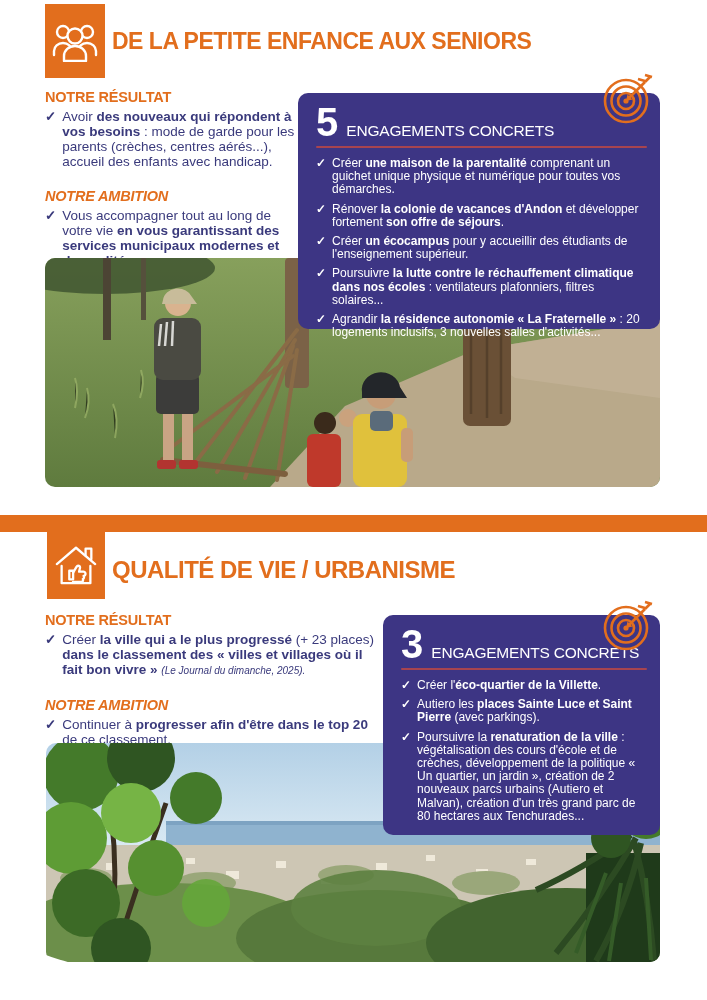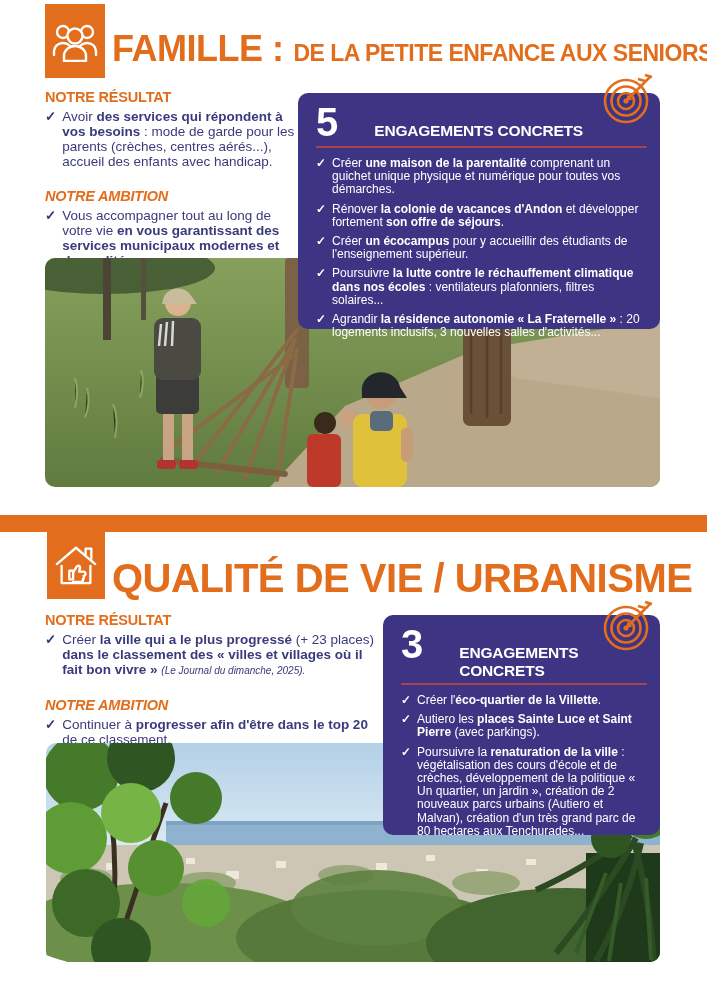--- a/index.html
+++ b/index.html
@@ -17,41 +17,41 @@
   }
   
   .icon-box{position:absolute;background:var(--orange);display:flex;align-items:center;justify-content:center;}
   .icon1{left:45px;top:4px;width:60px;height:74px;}
   .icon2{left:47px;top:531px;width:58px;height:68px;}
   .title-row{position:absolute;display:flex;align-items:baseline;gap:10px;white-space:nowrap;color:var(--orange);font-weight:bold;letter-spacing:-0.5px;}
   .title1{left:112px;top:28px;}
   .title2{left:112px;top:556px;}
   .t-main{font-size:36px;}
   .t-sub{font-size:23px;}
-  .t-main2{font-size:40px;}
+  .t-main2{font-size:24px;}
   
   .leftcol{position:absolute;color:var(--navy);font-size:13.5px;line-height:15px;}
   .lc1{left:45px;top:90px;width:253px;}
   .lc2{left:45px;top:613px;width:334px;}
   .leftcol h3{color:var(--orange);font-size:14.5px;letter-spacing:-0.2px;margin:0 0 4px 0;}
   .leftcol .amb{margin-top:20px;font-style:italic;}
   
   .check-item{display:flex;gap:6px;margin-bottom:6px;}
   .check-item .check{flex:0 0 auto;font-weight:bold;}
   .leftcol .check{color:var(--navy);}
   .b{font-weight:bold;}
   .i{font-style:italic;}
   .sm{font-size:10px;}
   
   .engbox{position:absolute;background:var(--purple);color:var(--white);border-radius:10px;padding:8px 13px 10px 18px;z-index:2;}
   .b1{left:298px;top:93px;width:362px;height:236px;}
   .b2{left:383px;top:615px;width:277px;height:220px;}
   .enghead{display:flex;align-items:baseline;gap:9px;}
   .eng-num{font-size:40px;font-weight:bold;line-height:42px;letter-spacing:-1px;}
-  .eng-lab{font-size:15.5px;font-weight:bold;letter-spacing:-0.2px;margin-left:28px;}
+  .eng-lab{font-size:15.5px;font-weight:normal;letter-spacing:-0.2px;}
   .rule{height:2px;background:var(--rule);margin:3px 0 9px 0;border-radius:1px;}
   .engbox .items{font-size:12px;line-height:13.2px;}
   .engbox .check{color:var(--white);}
   
   .target{position:absolute;z-index:3;}
   .tg1{left:597px;top:64px;}
   .tg2{left:597px;top:591px;}
   .tgt-stroke{stroke:var(--orange);fill:none;stroke-width:2.6;}
   .tgt-fill{fill:var(--orange);}
   
@@ -74,30 +74,29 @@
     <svg width="46" height="42" viewBox="0 0 46 42">
       <circle class="wicon" cx="11" cy="12" r="6"></circle>
       <path class="wicon" d="M2,35 v-4 a9,8 0 0 1 18,0 v4"></path>
       <circle class="wicon" cx="35" cy="12" r="6"></circle>
       <path class="wicon" d="M26,35 v-4 a9,8 0 0 1 18,0 v4"></path>
       <circle class="wicon-oc" cx="23" cy="16" r="7.5"></circle>
       <path class="wicon-oc" d="M12,41 v-5 a11,10 0 0 1 22,0 v5 z"></path>
     </svg>
   </div>
   <div class="title-row title1">
-    <span class="t-main">FAMILLE :</span>
     <span class="t-sub">DE LA PETITE ENFANCE AUX SENIORS</span>
   </div>
 
   <div class="leftcol lc1">
     <h3>NOTRE RÉSULTAT</h3>
     <div class="items">
         <div class="check-item">
           <span class="check">✓</span>
-          <span class="itxt"><span>Avoir </span><span class="b">des services qui répondent à vos besoins</span><span> : mode de garde pour les parents (crèches, centres aérés...), accueil des enfants avec handicap.</span></span>
+          <span class="itxt"><span>Avoir </span><span class="b">des nouveaux qui répondent à vos besoins</span><span> : mode de garde pour les parents (crèches, centres aérés...), accueil des enfants avec handicap.</span></span>
         </div>
       </div>
     <h3 class="amb">NOTRE AMBITION</h3>
     <div class="items">
         <div class="check-item">
           <span class="check">✓</span>
           <span class="itxt"><span>Vous accompagner tout au long de votre vie </span><span class="b">en vous garantissant des services municipaux modernes et de qualité</span><span>.</span></span>
         </div>
       </div>
   </div>

